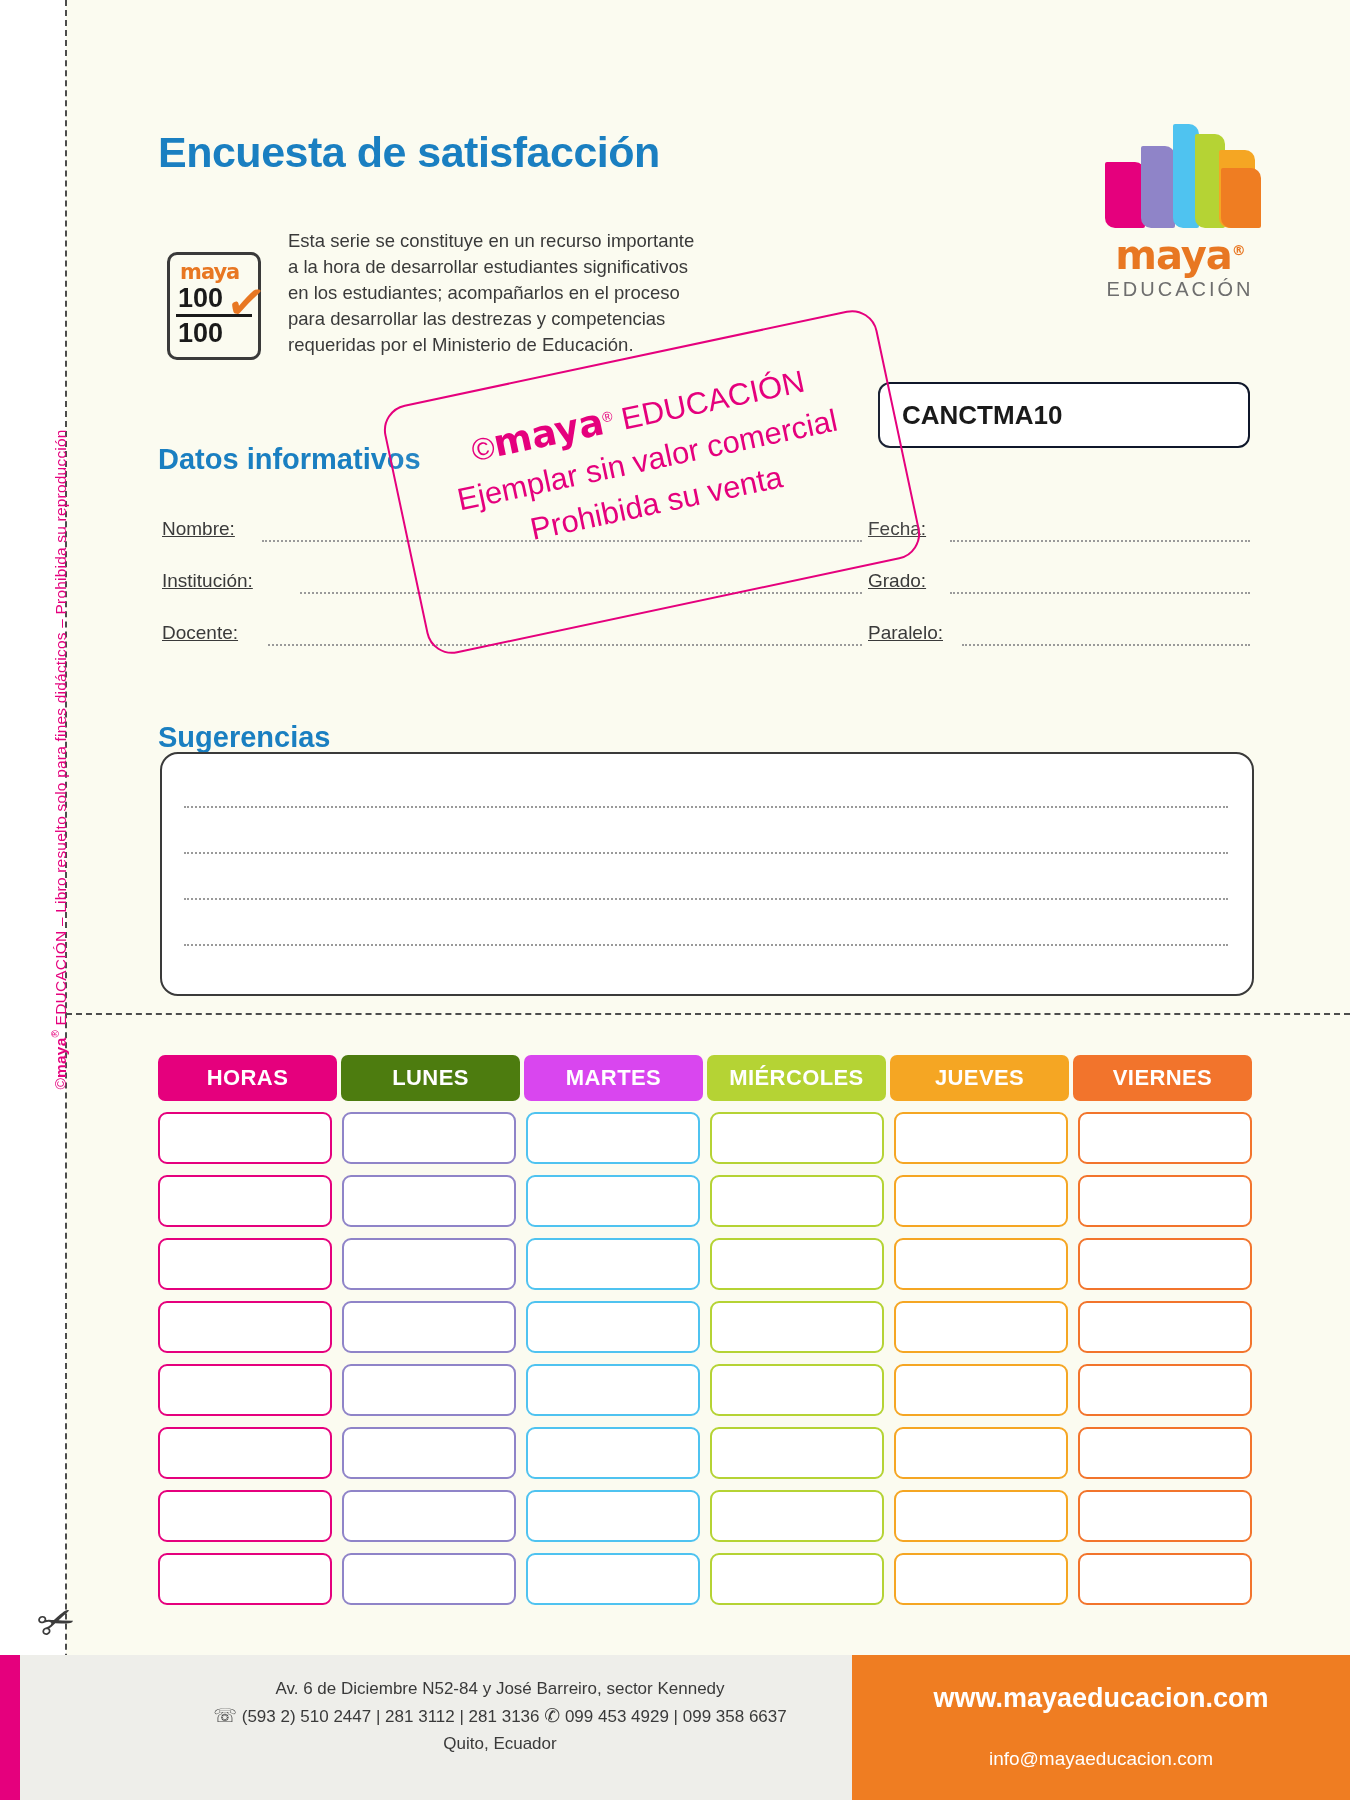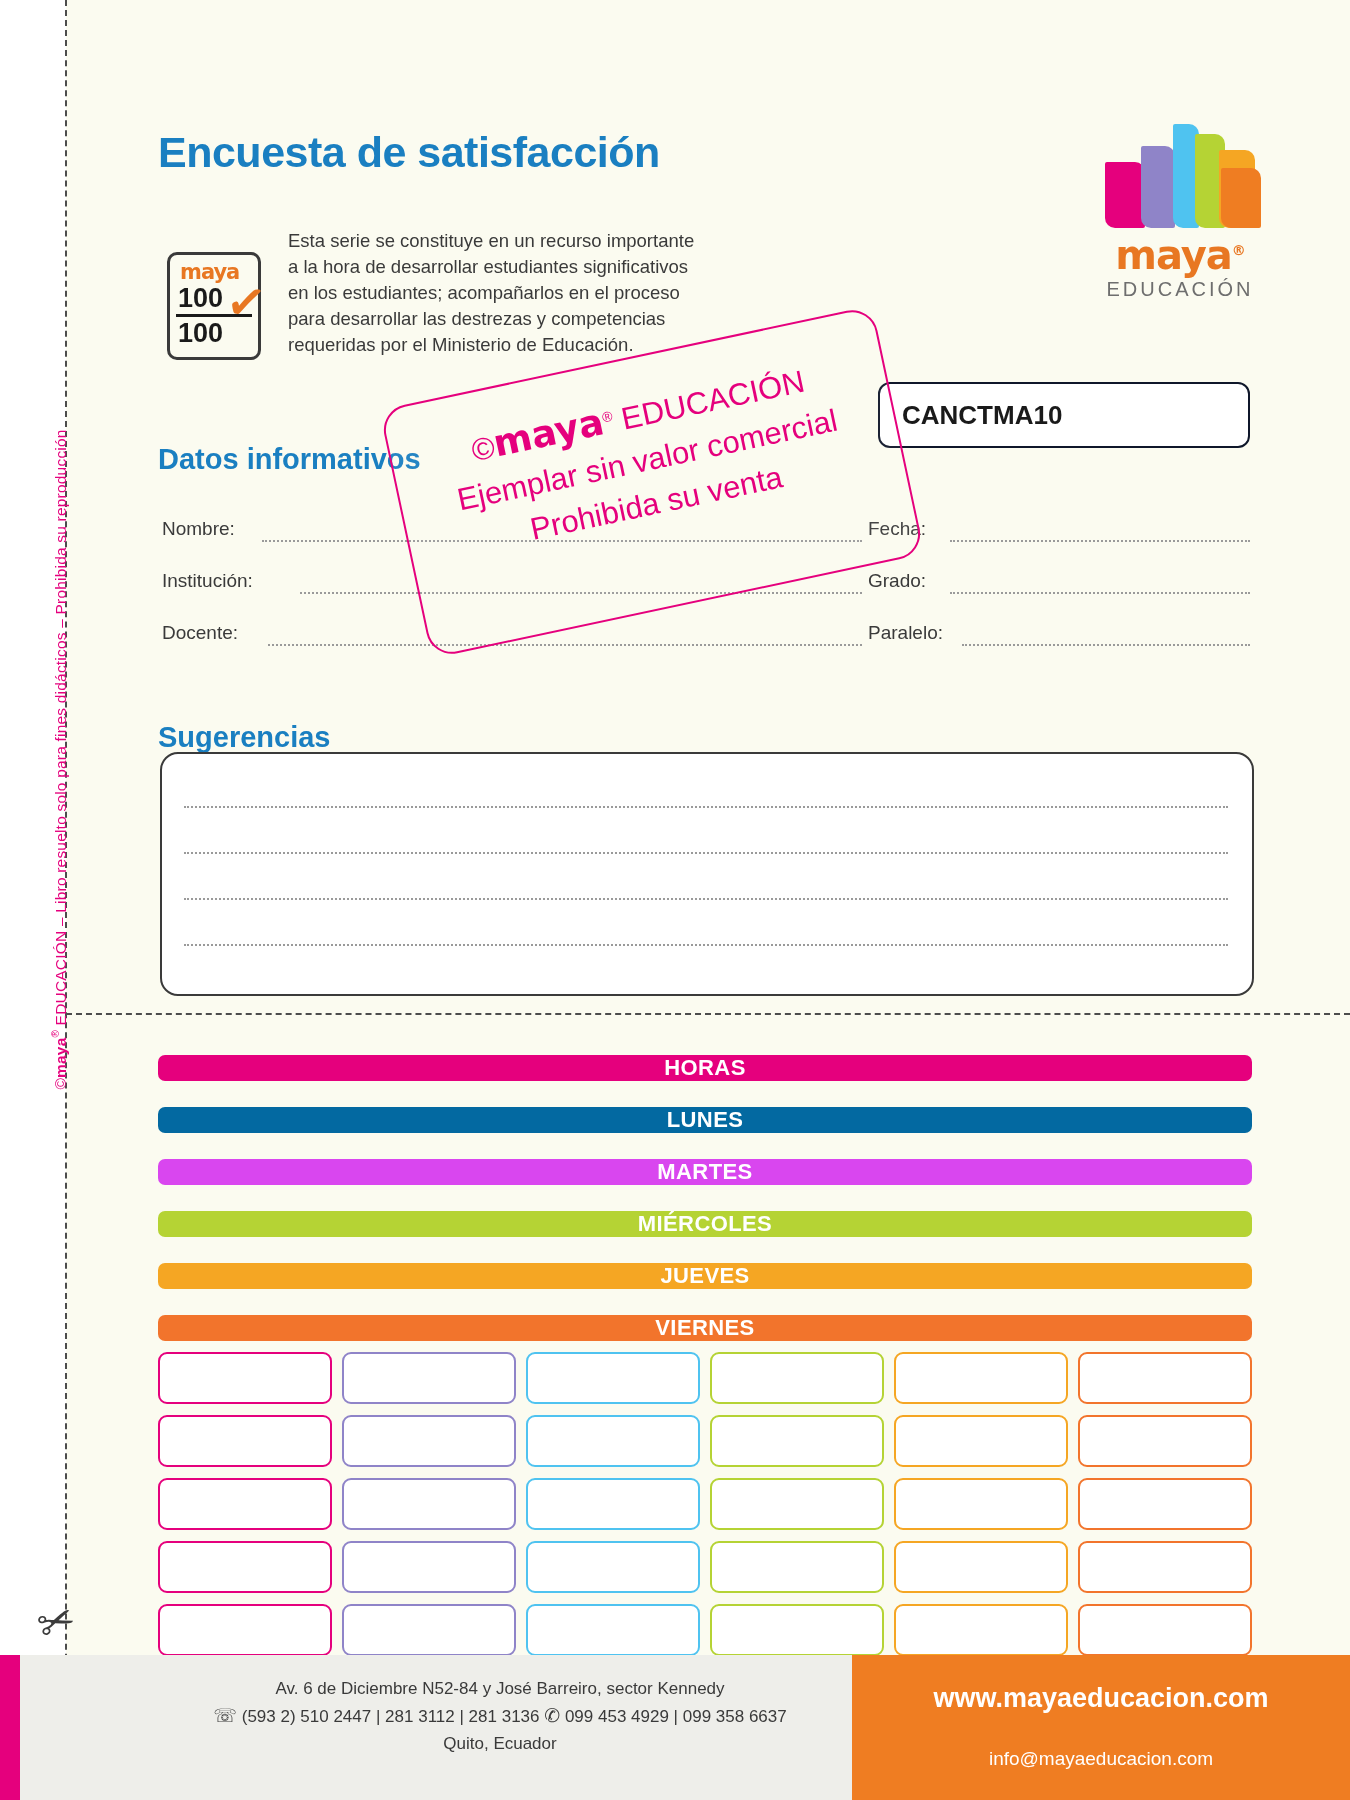--- a/index.html
+++ b/index.html
@@ -94,37 +94,37 @@
   }
   .code-box{
     position:absolute;left:878px;top:382px;width:368px;height:62px;
     border:2px solid #0f172a;border-radius:12px;background:#ffffff;
   }
   .code-box span{
     position:absolute;left:22px;top:16px;font-size:26px;color:#1a1a1a;font-weight:bold;
   }
 
   
-  .fld{position:absolute;font-size:19px;color:#3a3a3a;}
+  .fld{position:absolute;font-size:19px;color:#3a3a3a;text-decoration:underline;}
   .dots{
     position:absolute;height:0;border-bottom:2px dotted #9a9a9a;
   }
 
   
   .sug-box{
     position:absolute;left:160px;top:752px;width:1090px;height:240px;
     border:2px solid #3a3a3a;border-radius:18px;background:#ffffff;
   }
   .sug-line{
     position:absolute;left:22px;width:1044px;height:0;border-bottom:2px dotted #9a9a9a;
   }
 
   
   .sched{position:absolute;left:158px;top:1055px;width:1094px;}
-  .sched-head{display:flex;gap:26px;flex-direction:column;}
+  .sched-head{display:flex;gap:4px;}
   .sched-head div{
     flex:1;height:46px;border-radius:7px;color:#ffffff;font-weight:bold;
     font-size:22px;display:flex;align-items:center;justify-content:center;
     letter-spacing:0.4px;
   }
   .sched-row{display:flex;gap:10px;margin-top:11px;}
   .sched-row div{
     flex:1;height:48px;border-radius:9px;background:#ffffff;border:2px solid #cccccc;
   }
 
@@ -246,21 +246,21 @@
     <div class="l1">
       <span>©</span><b>maya</b><span style="font-size:14px;vertical-align:super;">®</span><span> EDUCACIÓN</span>
     </div>
     <div class="l2">Ejemplar sin valor comercial</div>
     <div class="l3">Prohibida su venta</div>
   </div>
 
   <div class="sched">
     <div class="sched-head">
       <div style="background:#e5007d;">HORAS</div>
-      <div style="background:#0369a1;">LUNES</div>
+      <div style="background:#4d7c0f;">LUNES</div>
       <div style="background:#d946ef;">MARTES</div>
       <div style="background:#b5d334;">MIÉRCOLES</div>
       <div style="background:#f5a623;">JUEVES</div>
       <div style="background:#f2742c;">VIERNES</div>
     </div>
     <div id="sched-body">
         <div class="sched-row">
           <div style="border-color: rgb(229, 0, 125);"></div>
           <div style="border-color: rgb(143, 132, 200);"></div>
           <div style="border-color: rgb(79, 195, 240);"></div>

